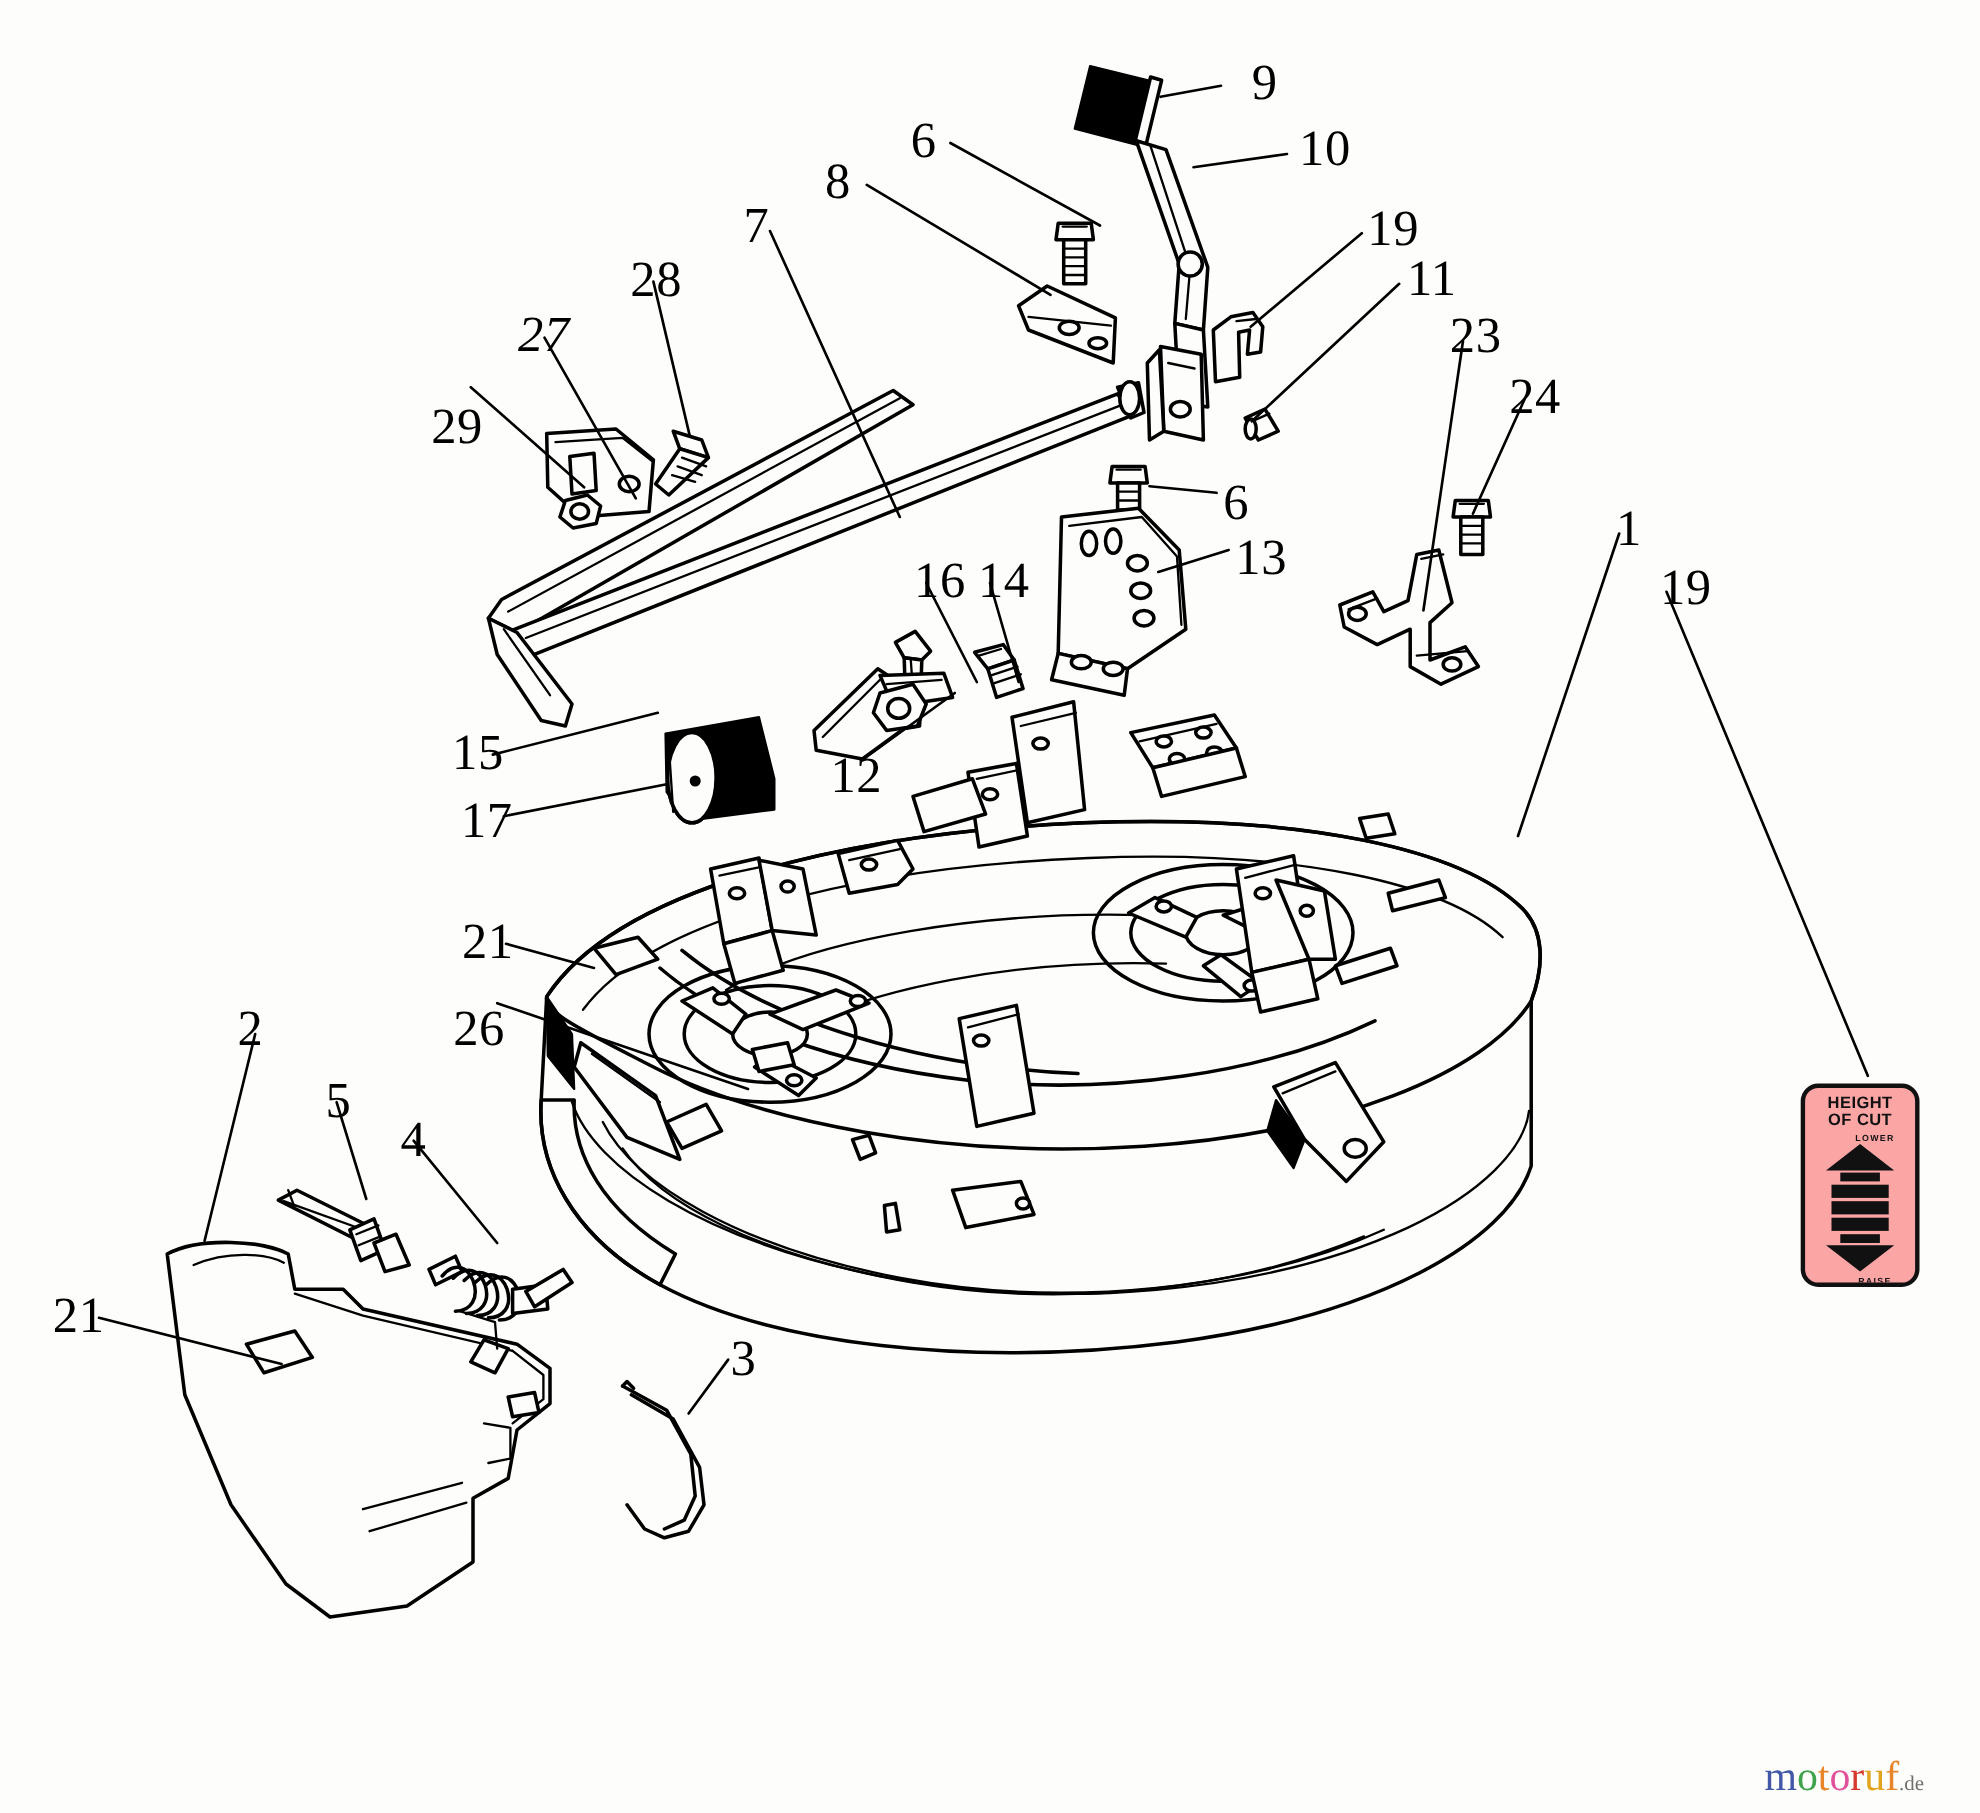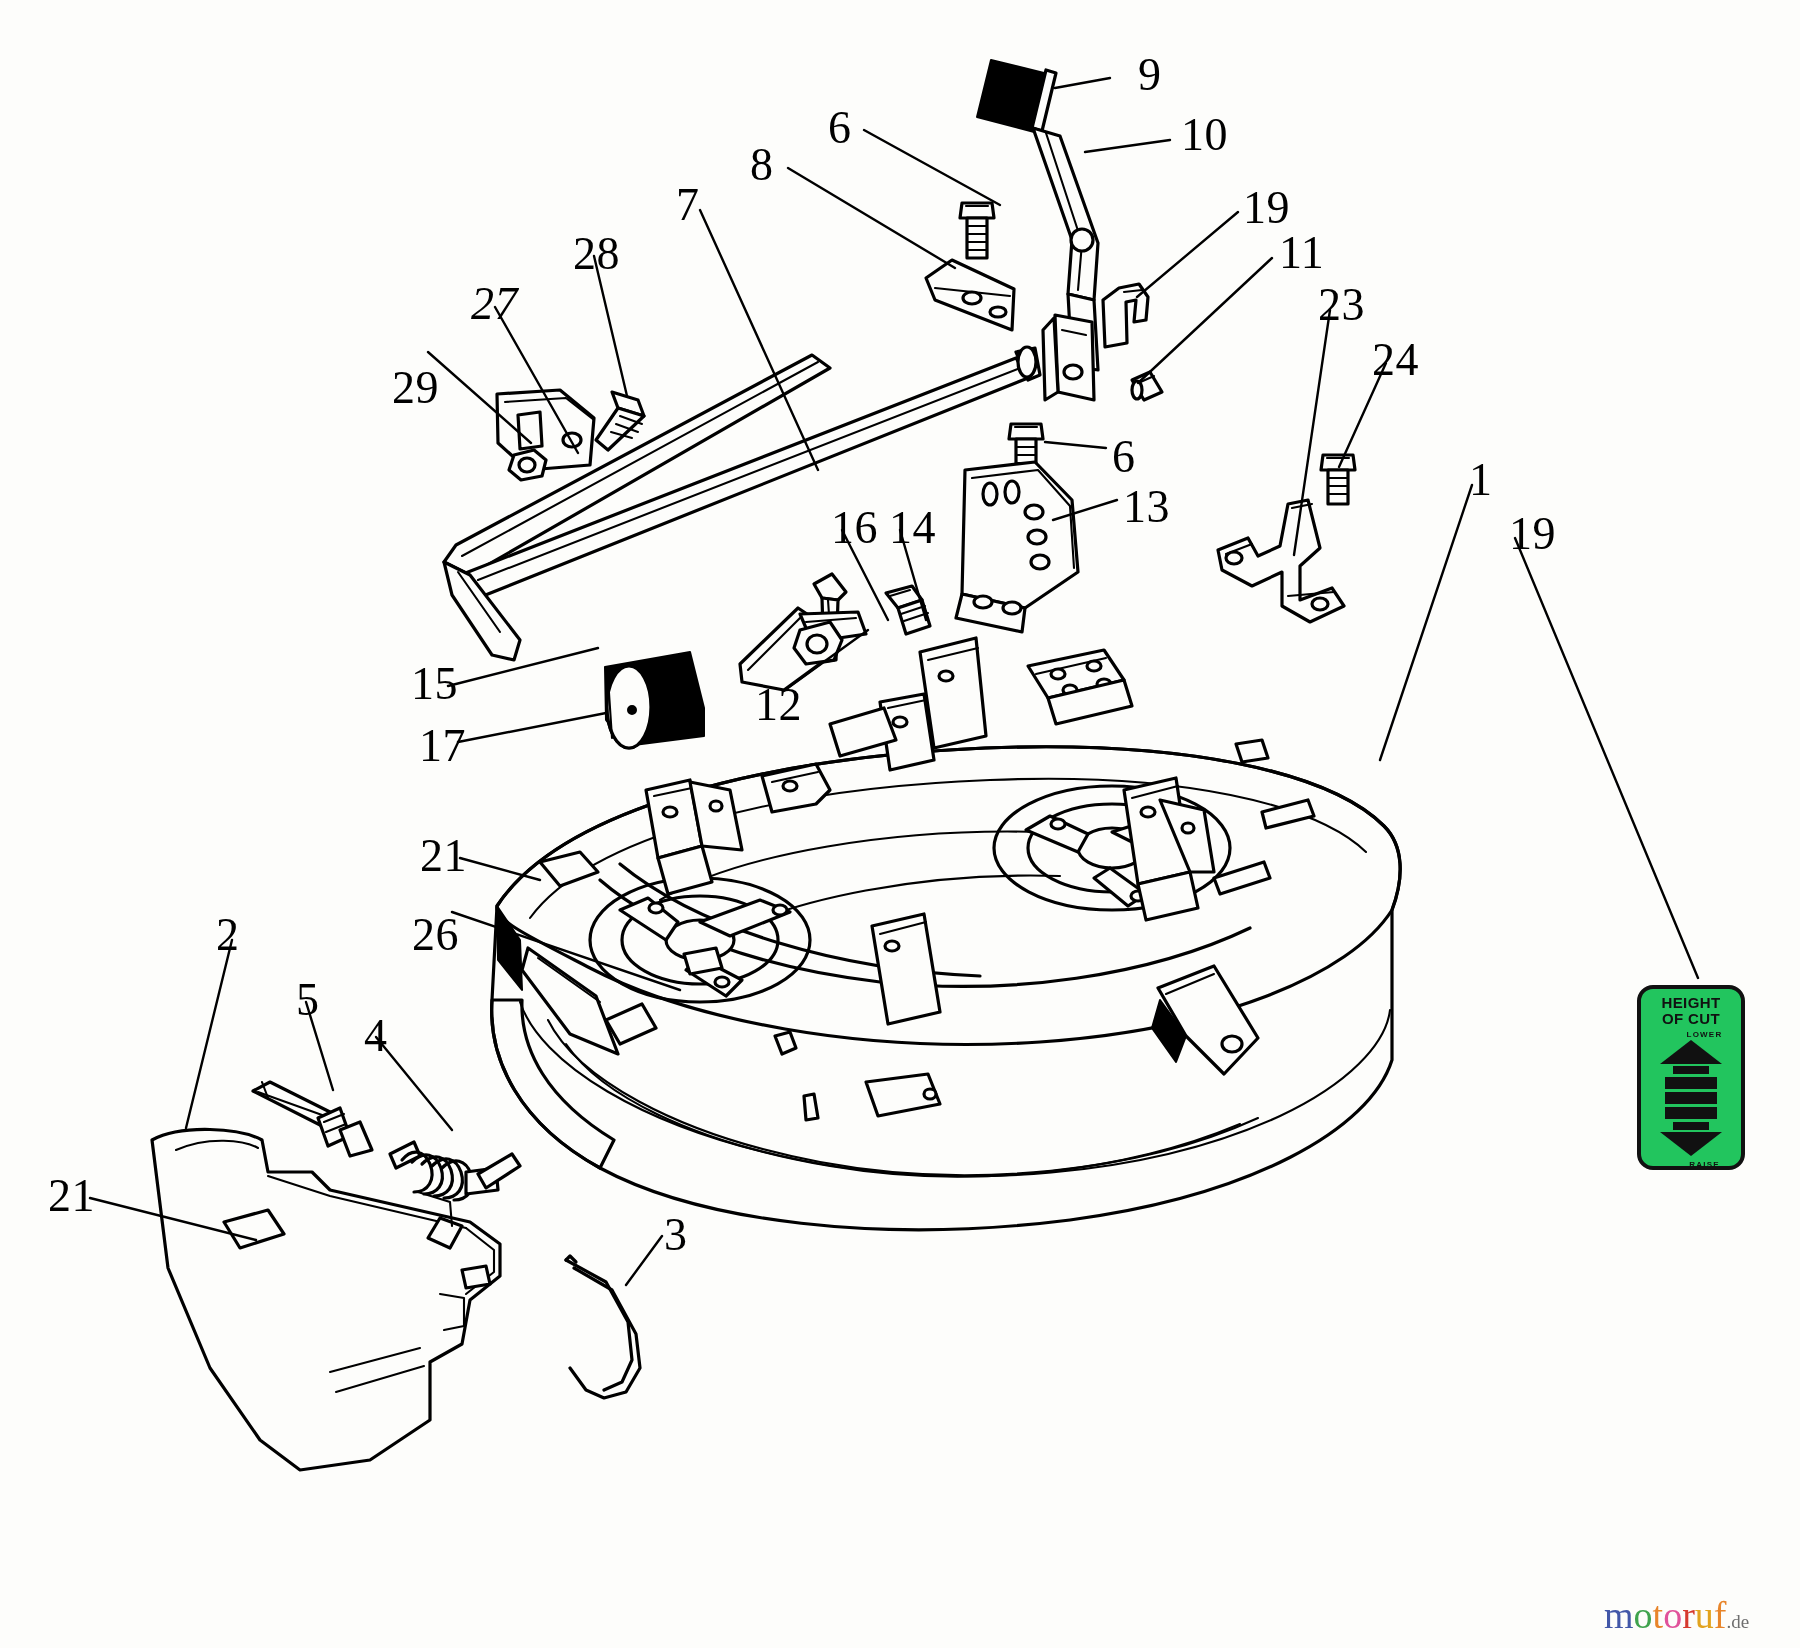--- a/index.html
+++ b/index.html
@@ -37,21 +37,21 @@
   }
   
   #decal {
     position: absolute;
     left: 1637px;
     top: 985px;
     width: 108px;
     height: 185px;
     border: 4px solid #111;
     border-radius: 16px;
-    background: #22c55e;
+    background: #fca5a5;
     box-sizing: border-box;
     display: flex;
     flex-direction: column;
     align-items: center;
     padding-top: 6px;
     overflow: hidden;
   }
   #decal .d-title {
     font-family: "Liberation Sans", sans-serif;
     font-weight: 700;

